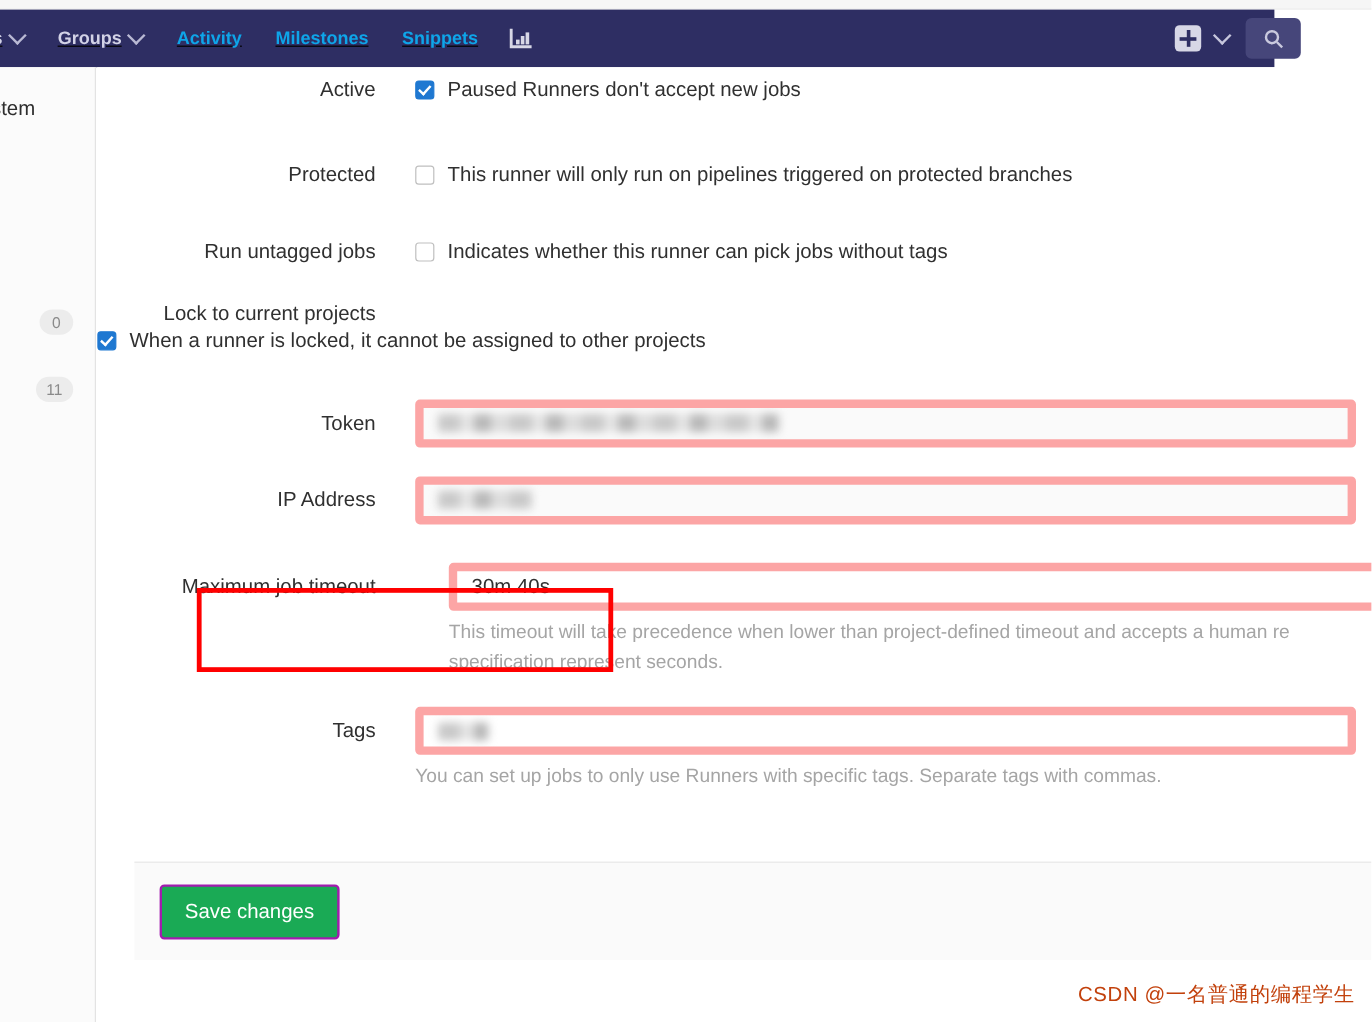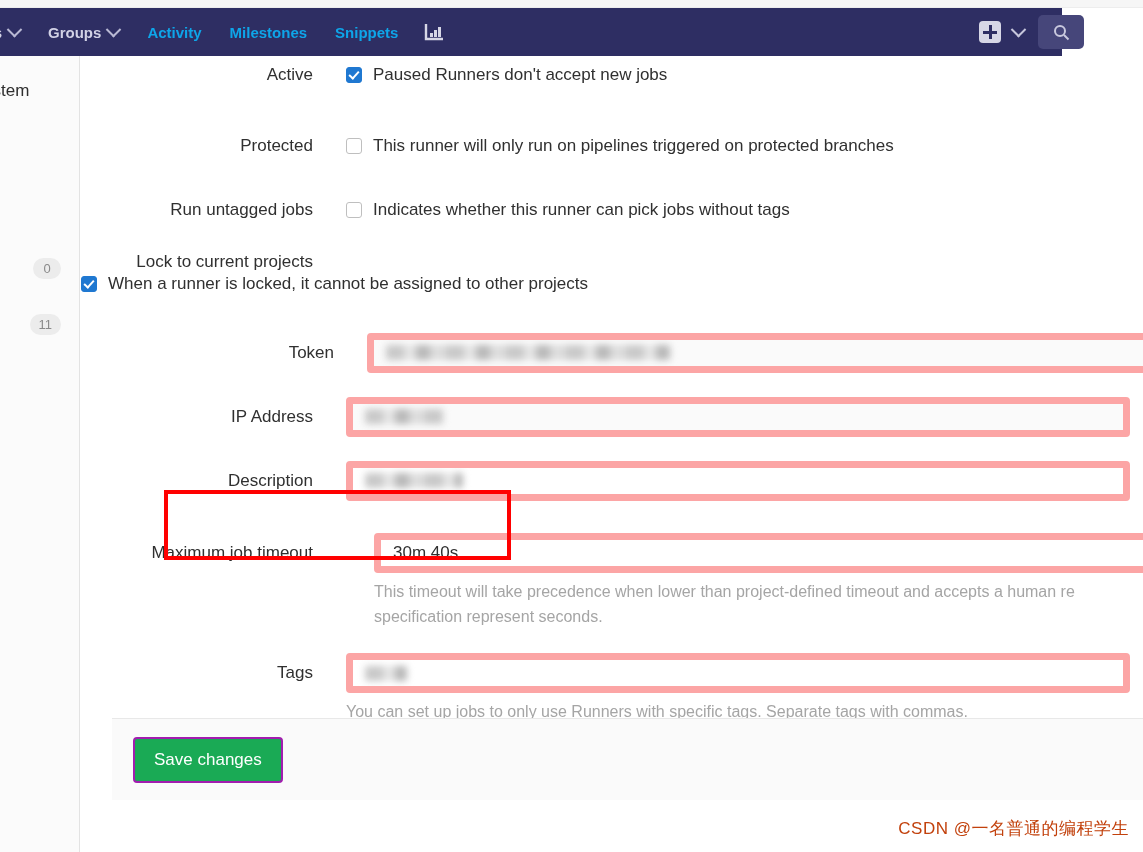--- a/index.html
+++ b/index.html
@@ -33,20 +33,21 @@
 
   
   .navbar {
     position: absolute;
     left: 0; top: 8px;
     width: 1062px; height: 48px;
     background: #2e2e63;
     display: flex;
     align-items: flex-end;
     box-sizing: border-box;
+    text-decoration: underline;
   }
   .nav-left {
     display: flex;
     align-items: center;
     height: 100%;
     margin-left: -42px; 
   }
   .nav-item {
     color: #d2d2e6;
     font-size: 15px;
@@ -405,46 +406,38 @@
       <div class="form-row cb-row" style="margin-top:29px;flex-direction:column;">
         <div class="lbl">Lock to current projects</div>
         <div class="ctl">
           <div class="cb-line">
             <span class="cbox checked"></span>
             <span class="cb-text">When a runner is locked, it cannot be assigned to other projects</span>
           </div>
         </div>
       </div>
 
-      <div class="form-row" style="margin-top:37px;margin-left:21px;">
+      <div class="form-row" style="margin-top:37px;">
         <div class="lbl" style="padding-top:9px;">Token</div>
         <div class="ctl">
           <div class="tinput" style="width:784px;">
             <span class="blur" style="width:284px;"></span>
           </div>
         </div>
       </div>
 
       <div class="form-row" style="margin-top:24px;">
         <div class="lbl" style="padding-top:9px;">IP Address</div>
         <div class="ctl">
           <div class="tinput" style="width:784px;">
             <span class="blur" style="width:78px;"></span>
           </div>
         </div>
       </div>
 
-      <div class="form-row" style="margin-top:24px;">
-        <div class="lbl" style="padding-top:9px;">Description</div>
-        <div class="ctl">
-          <div class="tinput white" style="width:784px;">
-            <span class="blur" style="width:98px;"></span>
-          </div>
-        </div>
-      </div>
 
       <div class="form-row" style="margin-top:32px;gap:28px;">
         <div class="lbl" style="padding-top:9px;">Maximum job timeout</div>
         <div class="ctl">
           <div class="tinput white" style="width:784px;">
             <span>30m 40s</span>
           </div>
           <div class="help">This timeout will take precedence when lower than project-defined timeout and accepts a human re</div>
           <div class="help" style="margin-top:0;">specification represent seconds.</div>
         </div>

